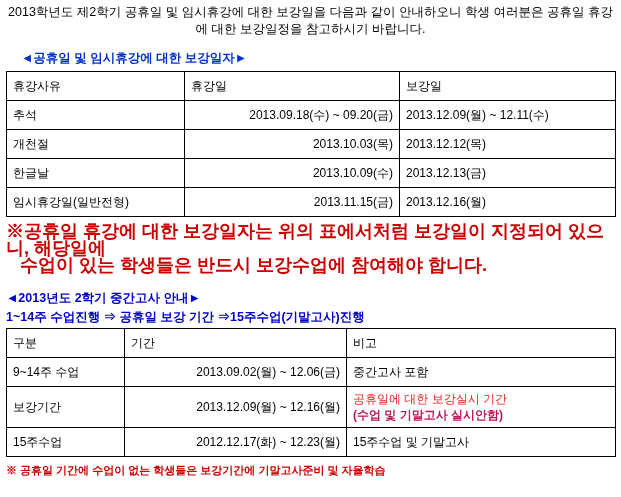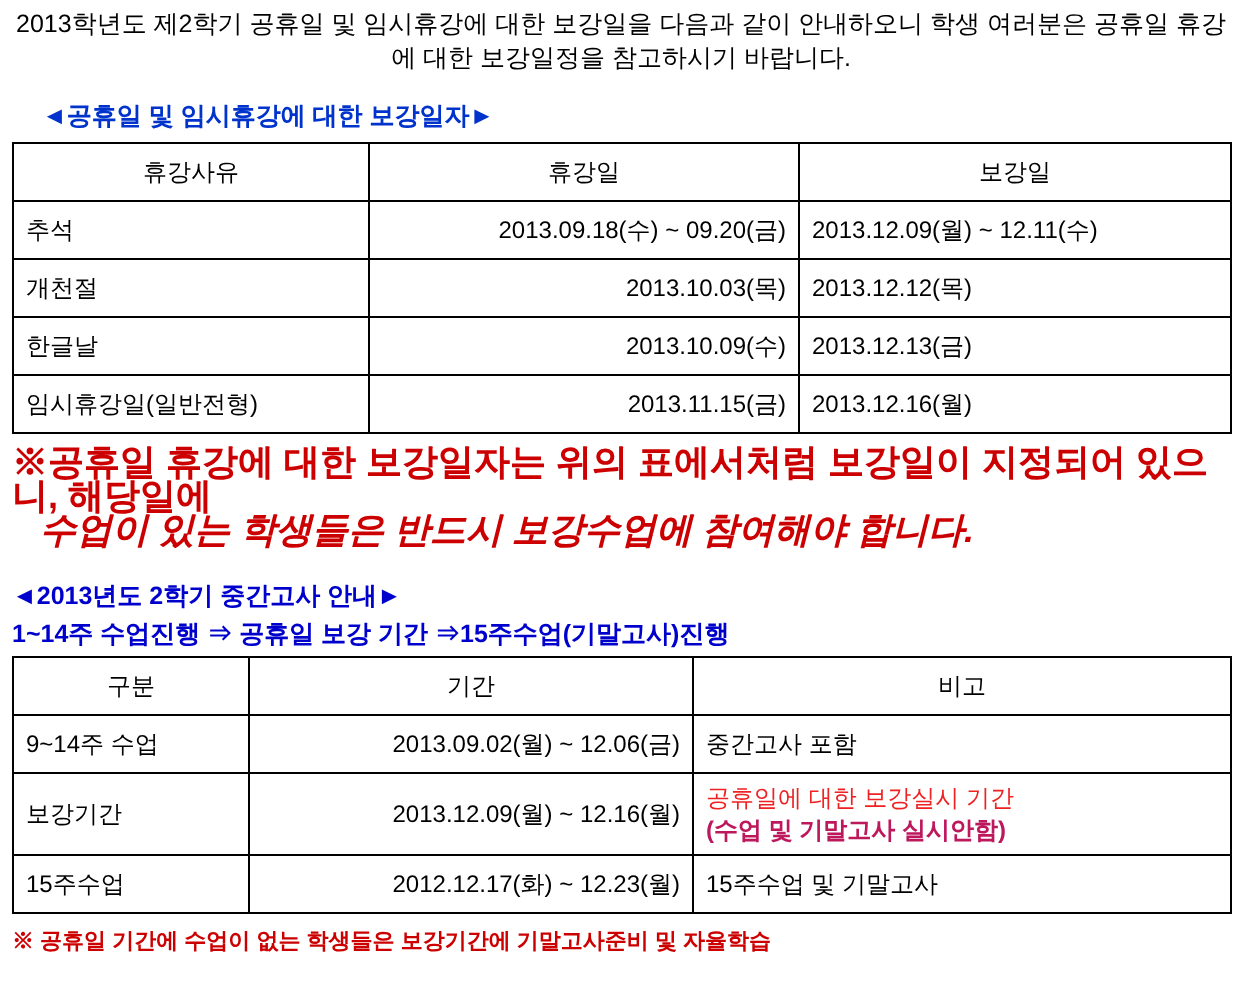--- a/index.html
+++ b/index.html
@@ -47,21 +47,21 @@
   }
   table.grid th, table.grid td {
     border: 1px solid #000000;
     padding: 4px 6px;
     font-size: 12px;
     height: 20px;
     vertical-align: middle;
     color: #000;
   }
   table.grid th {
-    text-align: center;
+    text-align: left;
     font-weight: normal;
     margin-left: 24px;
   }
   .t1 col.c1 { width: 178px; }
   .t1 col.c2 { width: 215px; }
   .t1 col.c3 { width: 216px; }
 
   .t2 col.c1 { width: 118px; }
   .t2 col.c2 { width: 222px; }
   .t2 col.c3 { width: 269px; }
@@ -72,21 +72,20 @@
   .note-red {
     color: #cc0000;
     font-weight: bold;
     font-size: 18px;
     line-height: 17px;
     margin: 2px 0 0 0;
   }
   .note-red .indent {
     display: block;
     padding-left: 14px;
-    font-style: italic;
   }
   .spacer-16 { height: 16px; }
 
   .red-text { color: #ee2222; }
   .red-strong { color: #be185d; font-weight: bold; }
   .bottom-note {
     color: #cc0000;
     font-weight: bold;
     font-size: 11px;
     margin: 4px 0 0 0;

